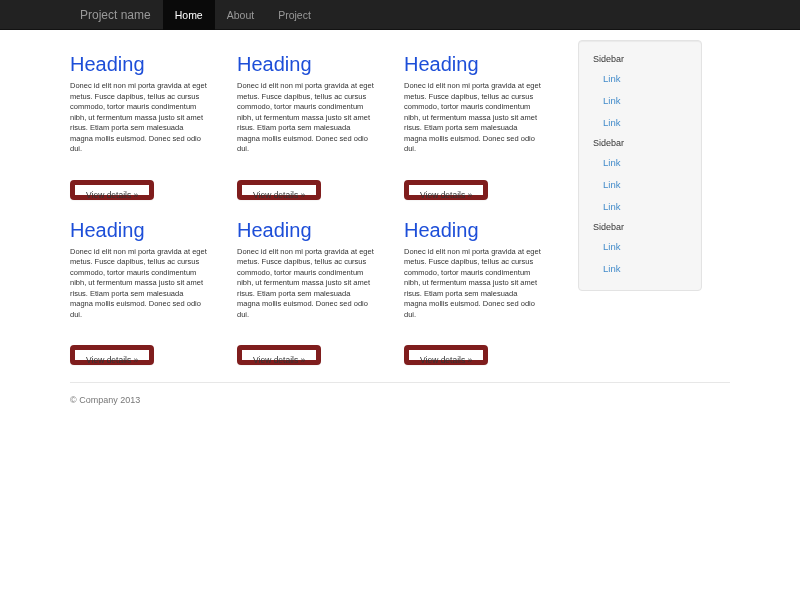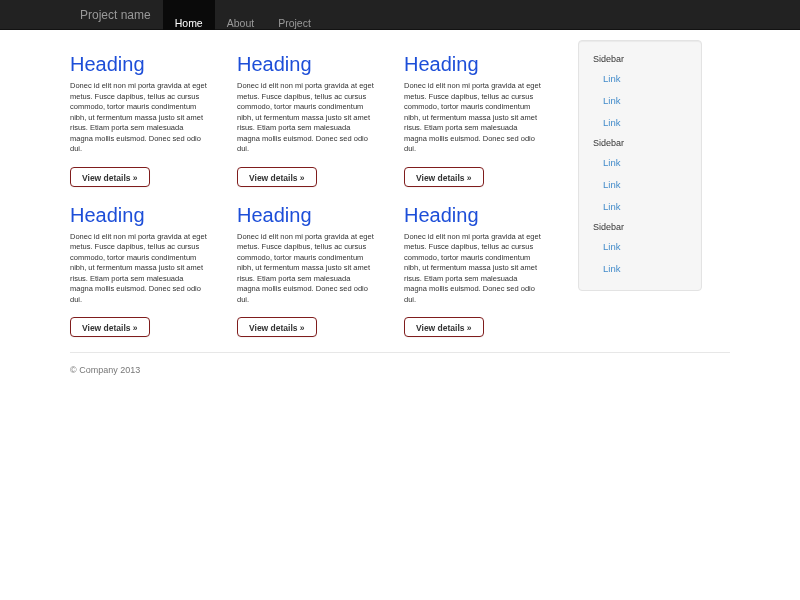--- a/index.html
+++ b/index.html
@@ -17,21 +17,21 @@
   .navbar { height: 30px; background: #222222; border-bottom: 1px solid #121212; }
   .navbar-inner { width: 660px; margin: 0 auto; display: flex; height: 30px; }
   .brand {
     color: #999999; font-size: 12px; line-height: 30px;
     padding: 0 10px; font-weight: 400;
   }
   .nav { display: flex; list-style: none; margin: 0 0 0 2px; padding: 0; }
   .nav li { display: block; }
   .nav a {
     display: block; line-height: 30px; height: 30px;
-    padding: 8px 12px; font-size: 10.5px; color: #999999;
+    padding: 0 12px; font-size: 10.5px; color: #999999;
   }
   .nav a.active { background: #0a0a0a; color: #ffffff; }
 
   
   .container { width: 660px; margin: 10px auto 0; display: flex; align-items: flex-start; }
   .main-col { width: 489px; }
   .side-col { width: 124px; margin-left: 19px; }
 
   
   .jumbotron {
@@ -56,24 +56,24 @@
   }
   .card h2 {
     font-size: 20px; line-height: 22px; margin: 13px 0 6px;
     font-weight: 400; color: #1d4ed8;
   }
   .card p {
     font-size: 7.5px; line-height: 10.5px; margin: 0;
     color: #333333; white-space: pre;
   }
   .btn {
-    display: inline-block; margin-top: 12px;
-    background: #ffffff; border: 1px solid #7f1d1d; border-radius: 4px;
+    display: inline-block; margin-top: 25px;
+    background: #ffffff; border: 5px solid #7f1d1d; border-radius: 4px;
     height: 20px; padding: 5px 11px 0;
-    font-size: 8.5px; line-height: 10px; font-weight: 700; color: #333333;
+    font-size: 8.5px; line-height: 10px; font-weight: 400; color: #333333;
     box-shadow: 0 1px 1px rgba(0,0,0,0.04);
   }
 
   
   .well {
     background: #f6f6f6; border: 1px solid #e3e3e3; border-radius: 4px;
     padding: 12px 14px 10px;
     box-shadow: inset 0 1px 1px rgba(0,0,0,0.05);
   }
   .sidebar-heading {

